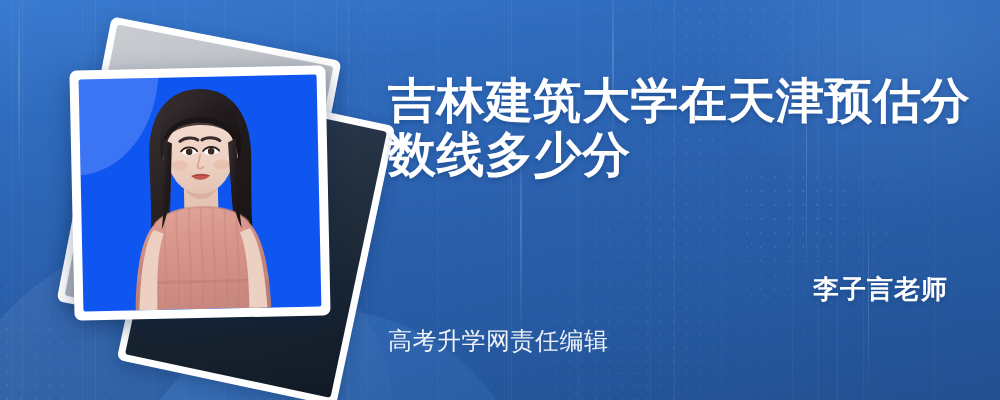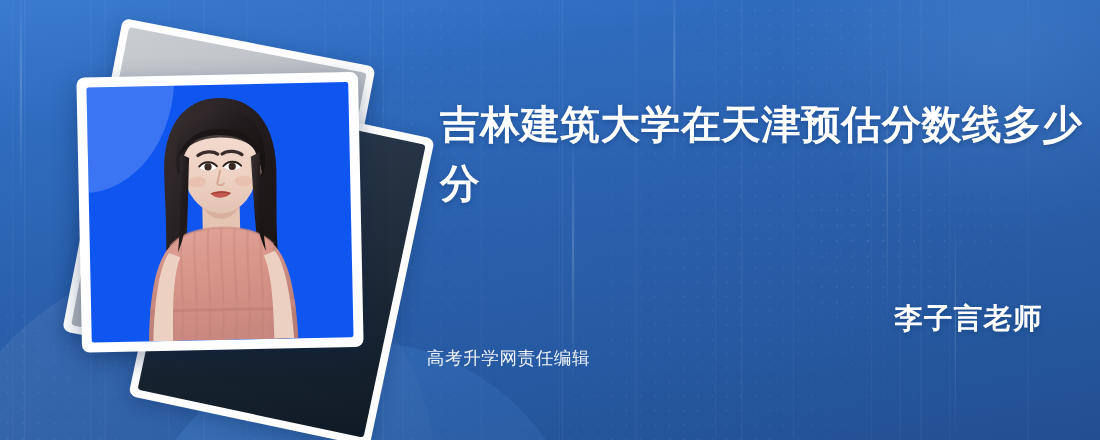--- a/index.html
+++ b/index.html
@@ -184,23 +184,23 @@
     left: 388px;
     top: 0;
     width: 590px;
     height: 400px;
   }
   .title {
     position: absolute;
     top: 74px;
     left: 0;
     width: 585px;
-    margin: 12px;
+    margin: 0;
     color: #ffffff;
-    font-size: 36px;
+    font-size: 48px;
     font-weight: bold;
     line-height: 54px;
     letter-spacing: 0.5px;
     text-shadow: 0 2px 5px rgba(10,40,90,0.35);
   }
   .byline {
     position: absolute;
     left: 0;
     top: 272px;
     width: 560px;
@@ -210,23 +210,23 @@
     color: #ffffff;
     font-size: 26px;
     font-weight: bold;
     line-height: 34px;
     letter-spacing: 1px;
     text-shadow: 0 2px 5px rgba(10,40,90,0.32);
     text-align: right;
   }
   .author-role {
     display: block;
-    margin-top: 9px;
+    margin-top: 23px;
     color: rgba(255,255,255,0.92);
-    font-size: 16px;
+    font-size: 24px;
     font-weight: normal;
     line-height: 24px;
     letter-spacing: 0.5px;
   }
 </style>
 </head>
 <body>
 
 <div class="banner">
 

